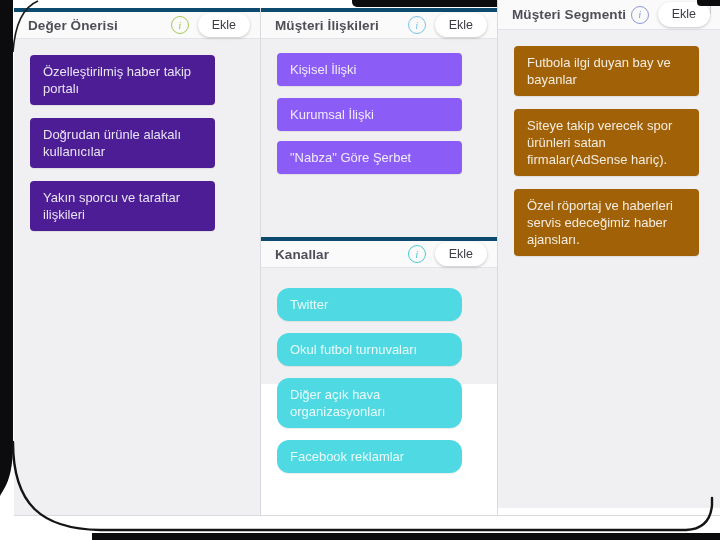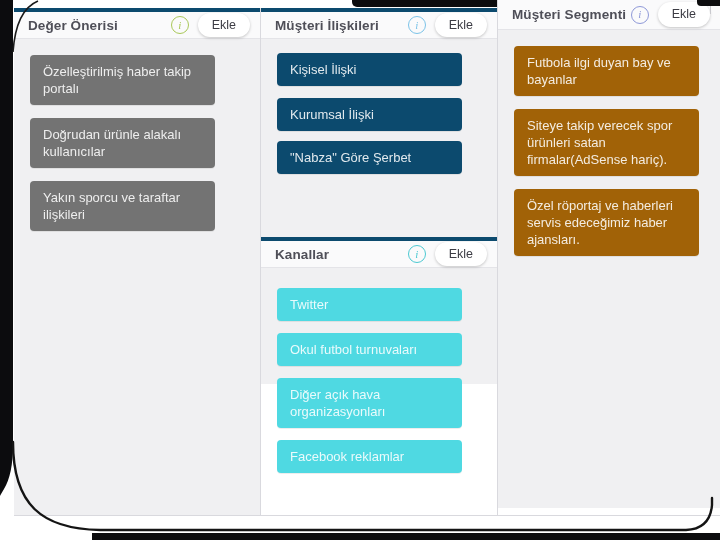--- a/index.html
+++ b/index.html
@@ -46,23 +46,23 @@
   }
   .cards{padding:16px 0 0 16px;}
   .cards.tight{padding-top:14px;}
   .card{
     width:185px;box-sizing:border-box;border-radius:4px;
     padding:8px 13px;margin-bottom:13px;
     font-size:13px;line-height:17px;color:rgba(255,255,255,.88);
     box-shadow:0 1px 0 rgba(0,0,0,.07);cursor:pointer;
     word-wrap:break-word;
   }
-  .card-green{background:#737373;}
-  .card-blue{background:#0c4a6e;}
-  .card-teal{background:#4fd9e2;margin-bottom:12px;}
+  .card-green{background:#4c1d95;}
+  .card-blue{background:#8b5cf6;}
+  .card-teal{background:#4fd9e2;margin-bottom:12px;border-radius:12px;}
   .card-purple{background:#a16207;}
   .divider{position:absolute;width:1px;background:#d9d9de;}
   .bottom-line{position:absolute;left:1px;right:0;top:515px;height:1px;background:#d9d9de;}
   
   .notch{position:absolute;top:0;background:#0c0c0e;}
   .notch-main{left:339px;width:145px;height:7px;border-radius:0 0 0 5px;}
   .notch-right{left:684px;width:40px;height:6px;border-radius:0 0 0 4px;}
   
   .frame-svg{position:absolute;left:0;top:0;z-index:60;pointer-events:none;}
 </style>

